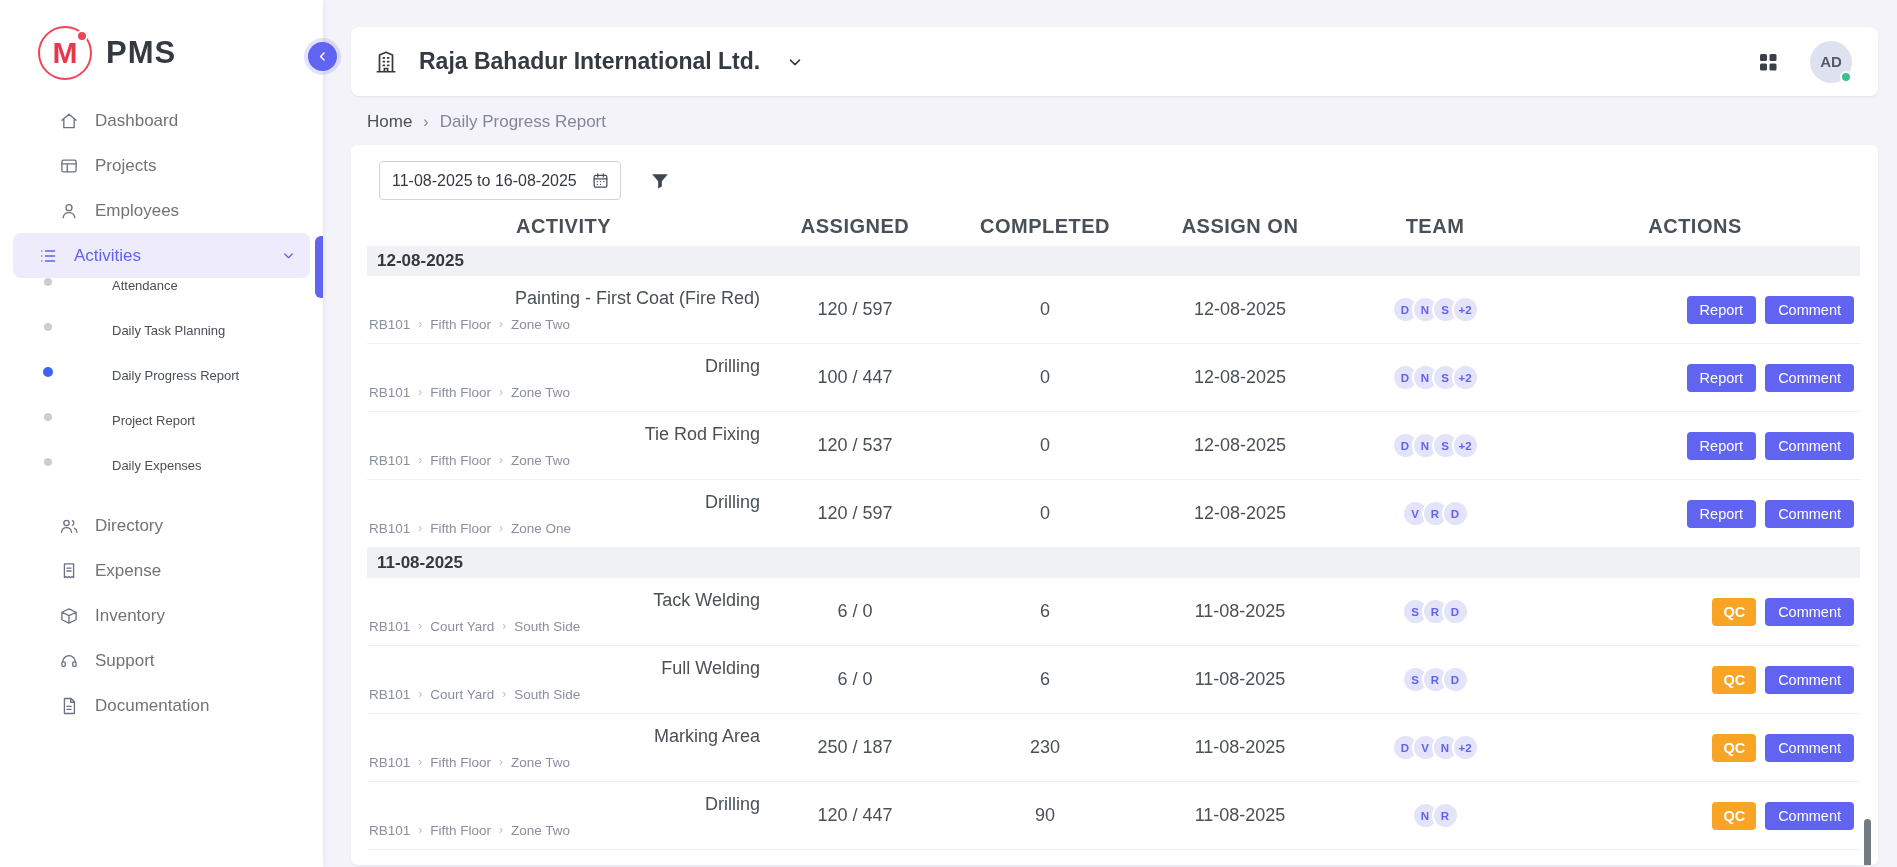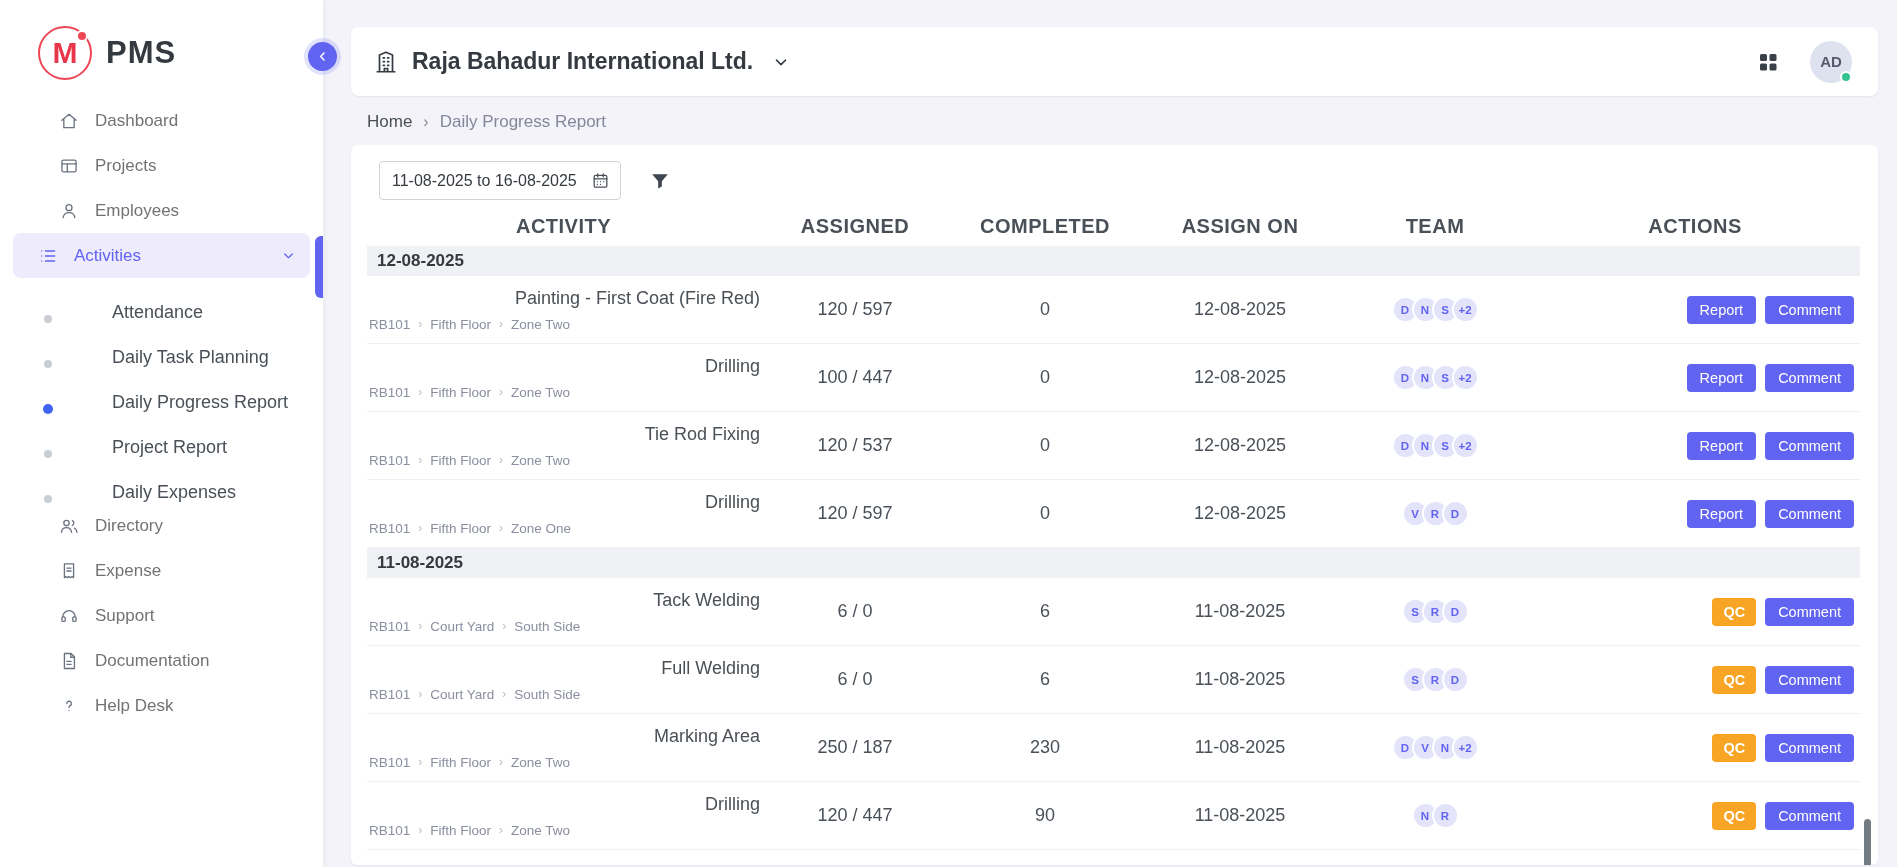--- a/index.html
+++ b/index.html
@@ -23,32 +23,32 @@
   .collapse-btn .ic { width:15px; height:15px; stroke-width:2.4; }
   .nav { padding-top:0; }
   .nav-item { display:flex; align-items:center; gap:16px; height:45px; padding:0 20px 0 38px;
               font-size:17px; color:#737373; cursor:pointer;margin-left:21px; }
   .nav-item .ic { color:#6b7280; }
   .nav-item.active { margin:0 13px; border-radius:8px; background:#edebfc; color:#6163f1;
               padding:0 14px 0 25px; }
   .nav-item.active .ic { color:#6163f1; }
   .caret { margin-left:auto; width:15px !important; height:15px !important; stroke-width:2 !important; }
   .submenu {}
-  .sub-item { display:flex; align-items:flex-end; height:45px; padding-left:44px; cursor:pointer; font-size:18px; }
+  .sub-item { display:flex; align-items:flex-start; height:45px; padding-left:44px; cursor:pointer; font-size:13px; }
   .dot { width:8px; height:8px; border-radius:50%; background:#c9cdd4; flex-shrink:0; }
   .sub-item.sub-active .dot { background:#3e63f0; transform:scale(1.25); }
   .sub-label { margin-left:60px; color:#495057; }
   .active-strip { position:absolute; right:0; top:236px; width:8px; height:62px; background:#6163f1;
               border-radius:6px 0 0 6px; }
 
   
   .main { flex:1; height:100%; padding:27px 19px 0 28px; overflow:hidden; }
   .topbar { height:69px; background:#fff; border-radius:8px; display:flex; align-items:center;
             padding:0 26px 0 22px; box-shadow:0 1px 2px rgba(56,65,74,.08); }
-  .company { display:flex; align-items:center; gap:13px; cursor:pointer; }
+  .company { display:flex; align-items:center; gap:20px; cursor:pointer; }
   .company .ic { width:26px; height:26px; color:#343a40; }
   .company-name { font-size:23px; font-weight:700; color:#343a40; }
   .company .caret { margin-left:6px; width:18px !important; height:18px !important; color:#343a40; }
   .topbar-right { margin-left:auto; display:flex; align-items:center; gap:30px; }
   .apps-btn { background:none; border:none; cursor:pointer; color:#3a4048; display:flex; }
   .apps-btn .ic { width:24px; height:24px; }
   .avatar { width:42px; height:42px; border-radius:50%; background:#dee2ef; color:#555b6d;
             font-size:15px; font-weight:700; display:flex; align-items:center; justify-content:center;
             position:relative; cursor:pointer; }
   .avatar-dot { position:absolute; bottom:0; right:0; width:12px; height:12px; border-radius:50%;
@@ -175,37 +175,37 @@
           <span class="nav-label">Directory</span>
         </div>
         <div class="nav-item">
           <svg viewBox="0 0 24 24" class="ic ">
             <path d="M6.5 3.5h11V20l-1.8-1.3L13.9 20l-1.9-1.3L10.1 20l-1.8-1.3L6.5 20zM9.5 8.5h5M9.5 12h5"></path>
           </svg>
           <span class="nav-label">Expense</span>
         </div>
         <div class="nav-item">
           <svg viewBox="0 0 24 24" class="ic ">
+            <path d="M3.5 7.5 12 3.5l8.5 4v9L12 20.5l-8.5-4zM3.5 7.5 12 11.5l8.5-4M12 11.5v9"></path>
+          </svg>
+          <span class="nav-label">Inventory</span>
+        </div>
+        <div class="nav-item">
+          <svg viewBox="0 0 24 24" class="ic ">
             <path d="M4.5 13a7.5 7.5 0 0 1 15 0"></path>
             <rect x="3.5" y="13" width="4" height="5.5" rx="1.5"></rect>
             <rect x="16.5" y="13" width="4" height="5.5" rx="1.5"></rect>
           </svg>
           <span class="nav-label">Support</span>
         </div>
         <div class="nav-item">
           <svg viewBox="0 0 24 24" class="ic ">
             <path d="M6.5 3h8l4 4v14h-12zM14 3v4.5h4.5M9.5 12.5h5M9.5 16h5"></path>
           </svg>
           <span class="nav-label">Documentation</span>
-        </div>
-        <div class="nav-item">
-          <svg viewBox="0 0 24 24" class="ic ">
-            <path d="M9.3 9a2.8 2.8 0 1 1 4 2.6c-1 .5-1.3 1.2-1.3 2.2M12 17.5h.01"></path>
-          </svg>
-          <span class="nav-label">Help Desk</span>
         </div>
       </nav>
     <div class="active-strip"></div>
   </aside>
 
   <main class="main">
 
     <div class="topbar">
       <div class="company">
         <svg class="ic" viewBox="0 0 24 24">

